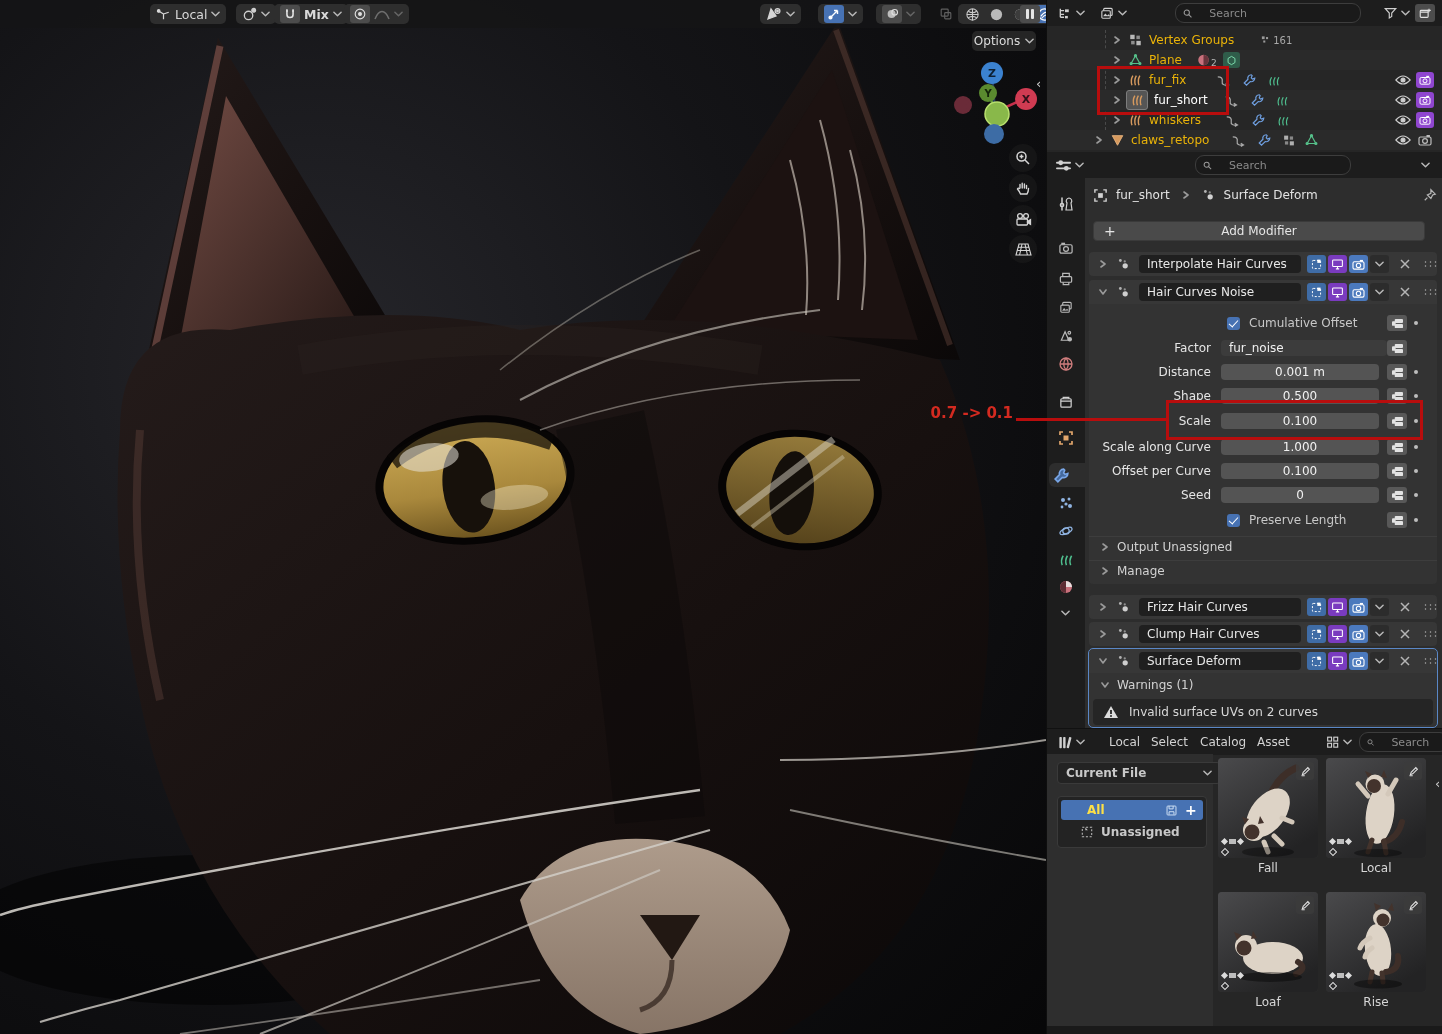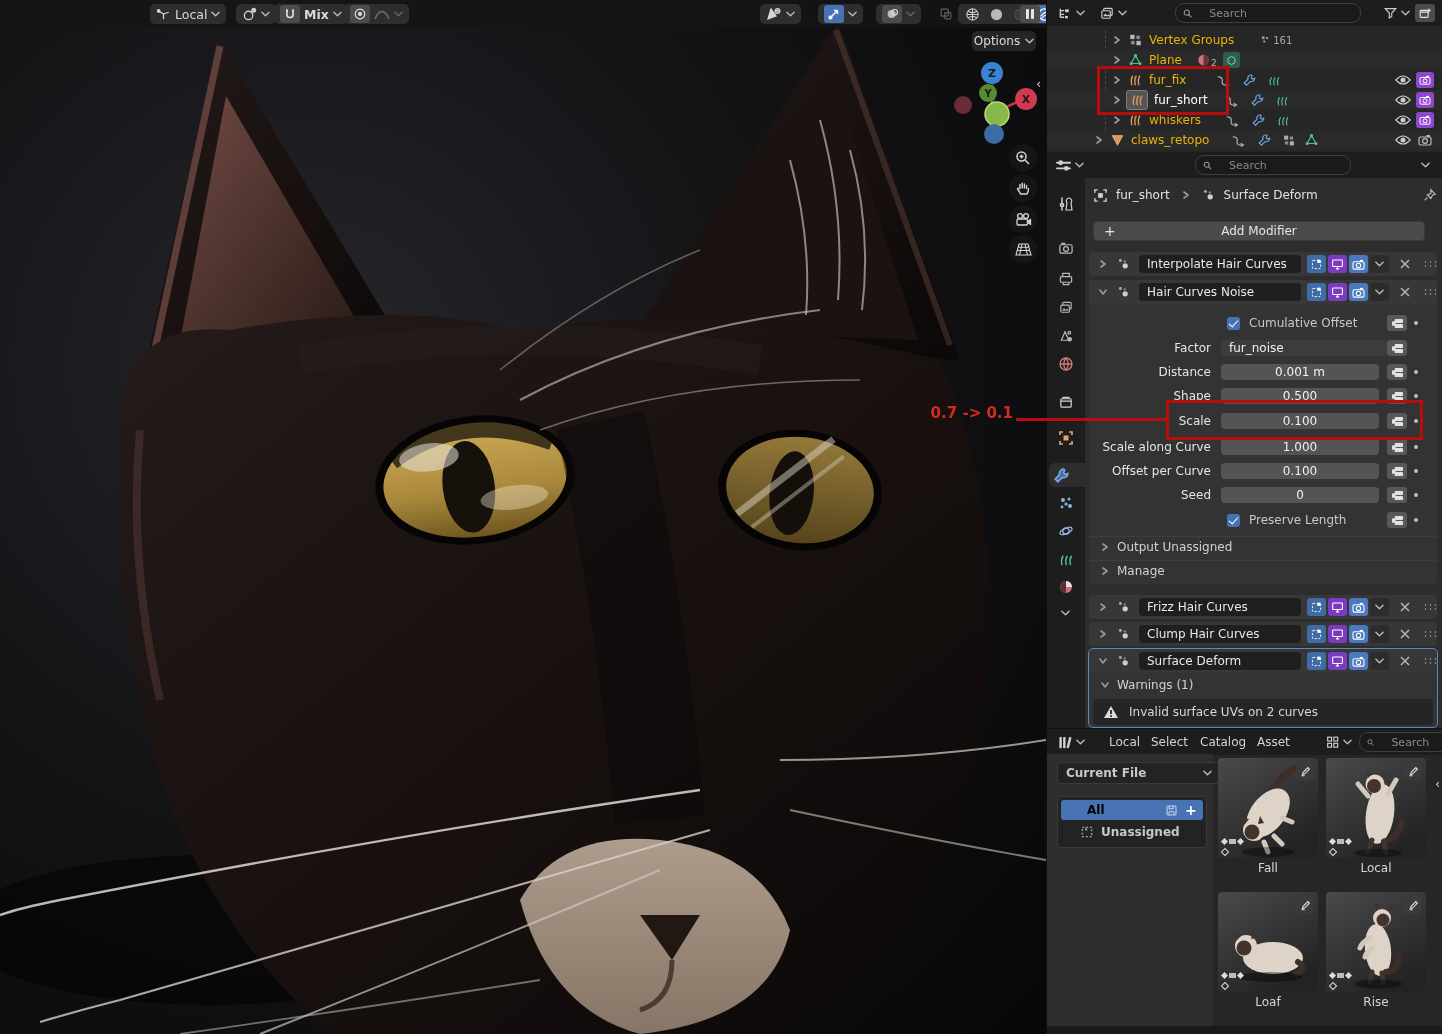--- a/index.html
+++ b/index.html
@@ -1286,21 +1286,21 @@
 
       <div id="ab-side">
         <div class="row abs" style="left:10px;top:8px;width:146px;height:20px;background:#232323;border:1px solid #3a3a3a;border-radius:4px;padding:0 8px;justify-content:space-between">
           <span>Current File</span>
           <svg class="chev" viewBox="0 0 10 6">
               <path d="M1 1l4 4 4-4"></path>
             </svg>
         </div>
         <div class="abs" style="left:10px;top:42px;width:148px;height:50px;background:#232323;border:1px solid #3a3a3a;border-radius:4px">
           <div class="row abs" style="left:3px;top:3px;width:142px;height:20px;background:#4772b3;border-radius:3px">
-            <span style="margin-left:26px;color:#000000">All</span>
+            <span style="margin-left:26px;color:#fde047">All</span>
             <svg width="13" height="13" viewBox="0 0 16 16" style="position:absolute;left:104px">
                 <g stroke="#cfe0f5" stroke-width="1.2" fill="none">
                   <rect x="2.5" y="2.5" width="11" height="11" rx="1"></rect>
                   <path d="M5 2.5V6h5V2.5M5 13V9.5h6V13"></path>
                 </g>
               </svg>
             <span style="position:absolute;left:124px;color:#fff;font-size:14px">+</span>
           </div>
           <div class="row abs" style="left:3px;top:25px;width:142px;height:20px">
             <svg width="12" height="12" viewBox="0 0 14 14" style="margin-left:20px">

